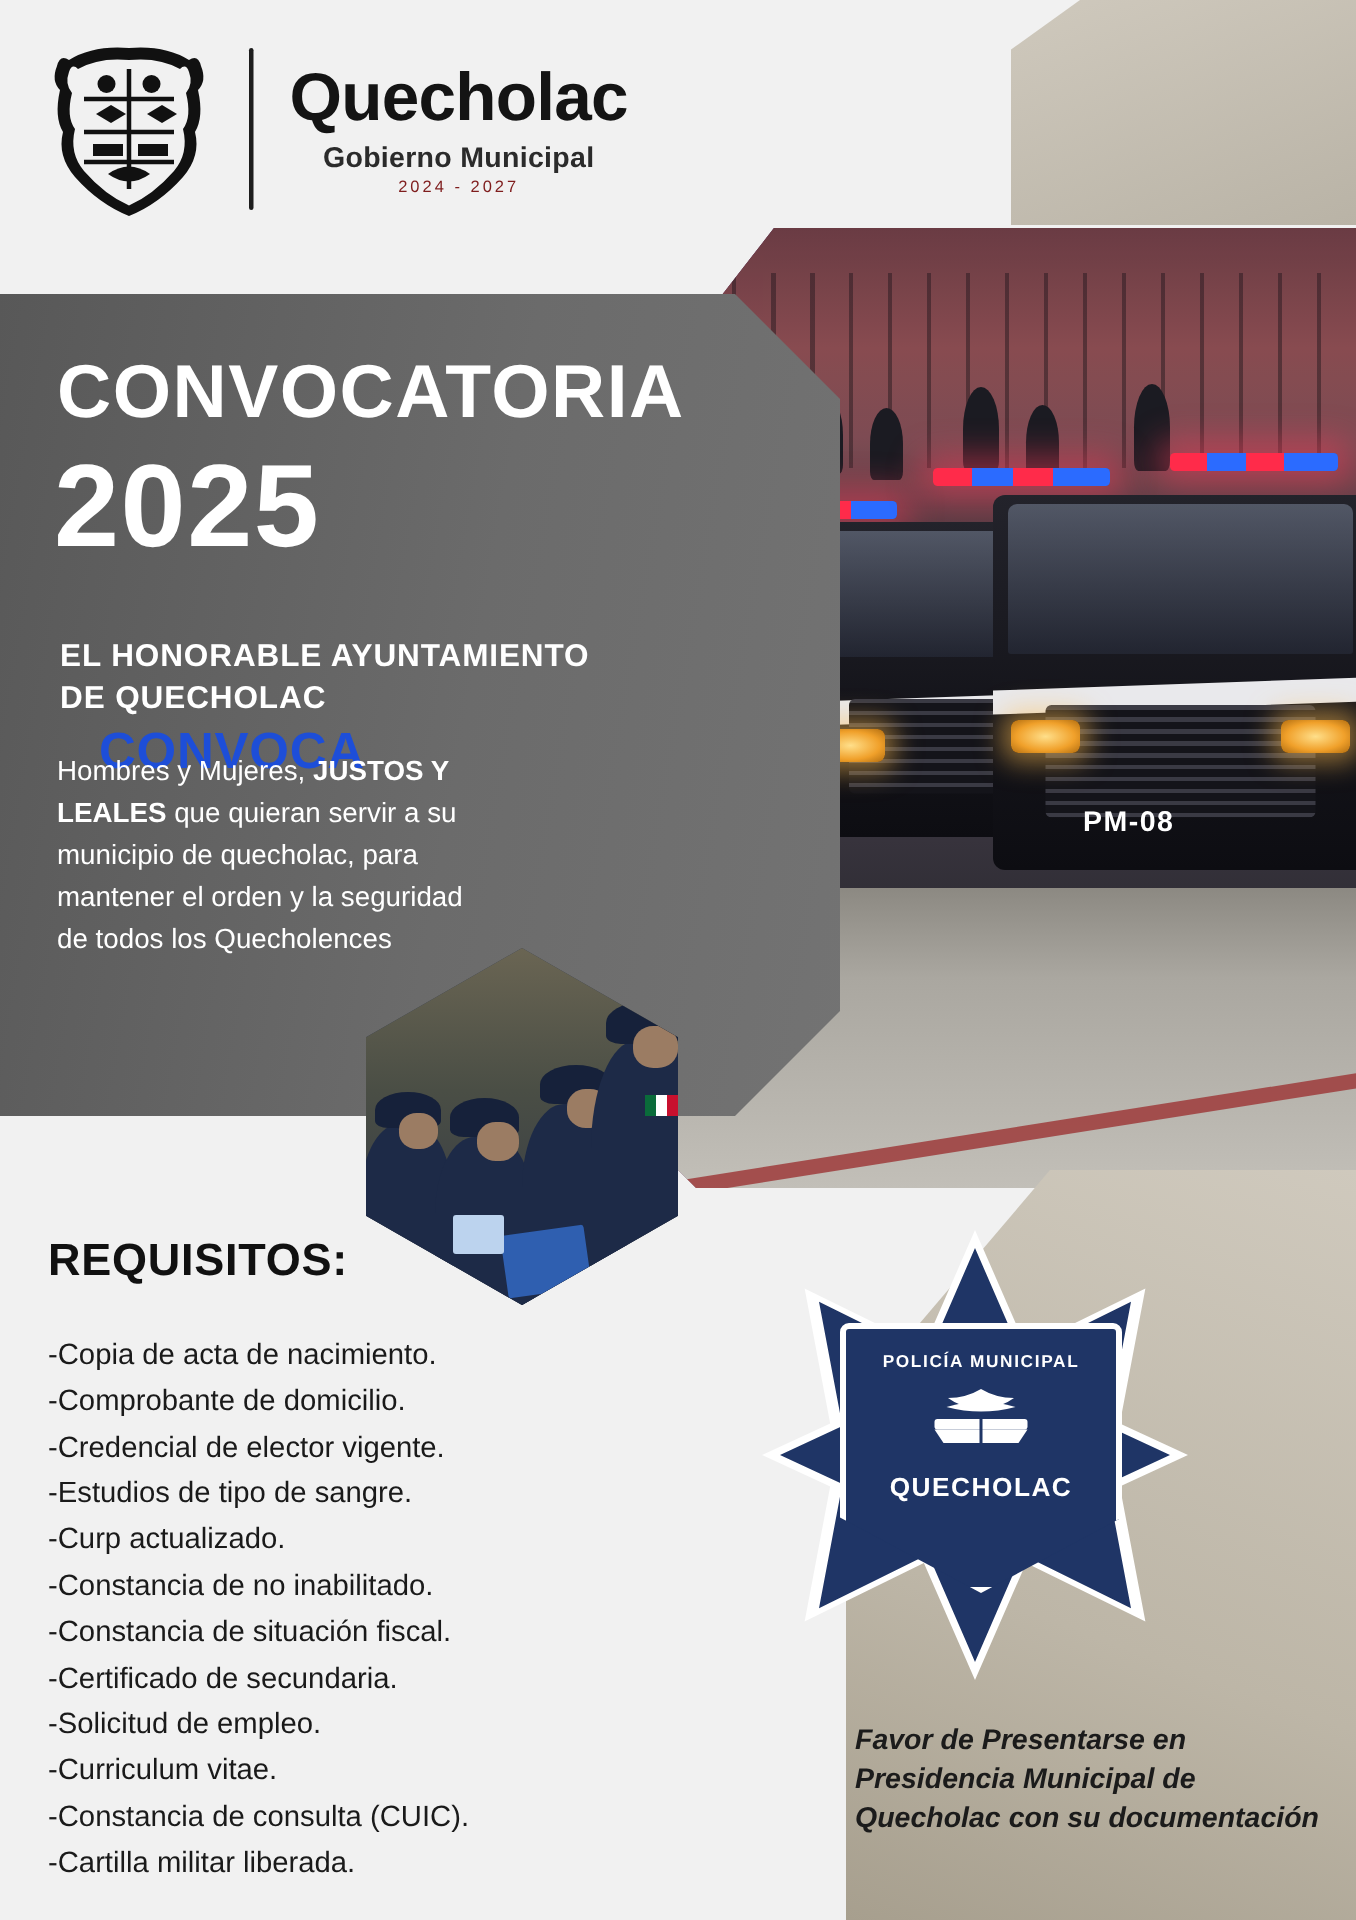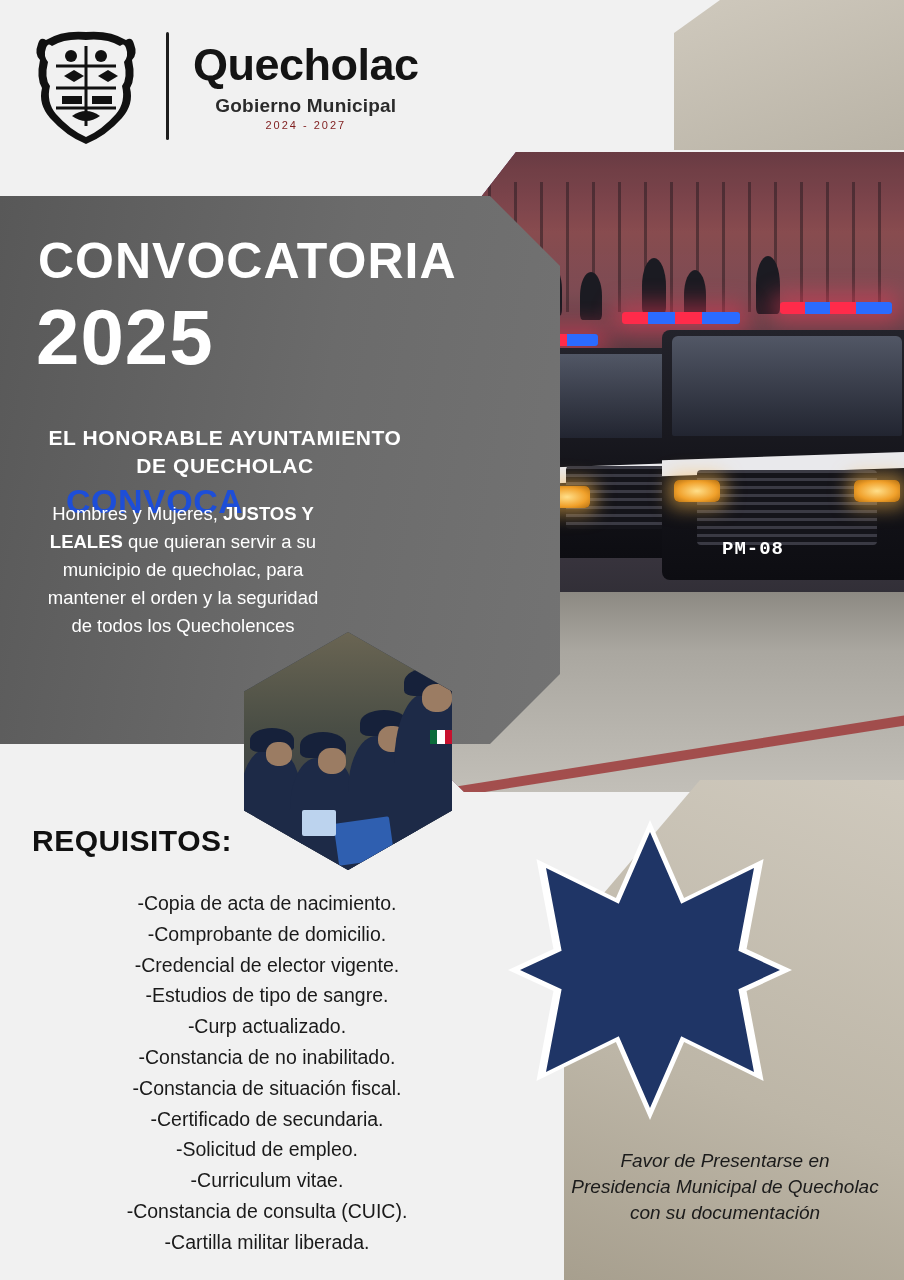--- a/index.html
+++ b/index.html
@@ -9,21 +9,20 @@
   }
   body {
     font-family: "Liberation Sans", sans-serif;
   }
   #poster {
     position: relative;
     width: 904px;
     height: 1280px;
     overflow: hidden;
     background: #f1f1f1;
-    text-align: center;
   }
 
   
   .beige-top {
     position: absolute;
     top: 0;
     right: 0;
     width: 230px;
     height: 150px;
     background: linear-gradient(160deg, #cfc9bd 0%, #b9b3a6 100%);
@@ -140,21 +139,20 @@
   
   .photo-main {
     position: absolute;
     top: 152px;
     left: 384px;
     width: 520px;
     height: 640px;
     clip-path: polygon(132px 0, 520px 0, 520px 640px, 80px 640px, 0 560px, 0 170px);
     overflow: hidden;
     background: #701a75;
-    font-family: Liberation Mono, monospace;
   }
   .pm-sky {
     position: absolute; inset: 0;
     background: linear-gradient(180deg,#5e4a55 0%, #7d5b63 18%, #8e6f72 30%, #6d5a62 45%, #3b3640 60%, #2b2a31 75%, #9b9792 76%, #b8b4ae 100%);
   }
   .pm-wall {
     position: absolute; top:0; left:0; right:0; height: 200px;
     background: linear-gradient(180deg, #6b3a42 0%, #8a4b4f 40%, #7d4a52 70%, #55363f 100%);
     opacity: .92;
   }
@@ -312,21 +310,21 @@
   }
 
   
   .closing {
     position: absolute;
     left: 570px;
     top: 1148px;
     width: 310px;
     font-size: 19px;
     font-style: italic;
-    font-weight: normal;
+    font-weight: bold;
     color: #1b1b1b;
     line-height: 1.38;
   }
 </style>
 </head>
 <body>
 
 <div id="poster">
 
   <div class="beige-top"></div>
@@ -442,17 +440,30 @@
     <li>-Curriculum vitae.</li>
     <li>-Constancia de consulta (CUIC).</li>
     <li>-Cartilla militar liberada.</li>
   </ul>
 
   <div class="beige-bottom"></div>
 
   <div class="badge-wrap">
     <div class="badge-star"></div>
     <div class="badge-star inner"></div>
+    <div class="badge-center">
+      <div class="badge-top-text">POLICÍA MUNICIPAL</div>
+      <div class="badge-emblem">
+        <svg width="86" height="44" viewBox="0 0 86 44">
+          <path d="M43 4 q-10 6 -22 6 q8 6 22 8 q14 -2 22 -8 q-12 0 -22 -6 z" fill="#ffffff"></path>
+          <path d="M20 16 q23 -7 46 0 q-23 6 -46 0 z" fill="#ffffff"></path>
+          <rect x="12" y="24" width="62" height="7" rx="2" fill="#ffffff"></rect>
+          <path d="M12 31 h62 l-6 9 h-50 z" fill="#ffffff"></path>
+          <line x1="43" y1="24" x2="43" y2="40" stroke="#1f3566" stroke-width="2"></line>
+        </svg>
+      </div>
+      <div class="badge-name">QUECHOLAC</div>
+    </div>
   </div>
 
   <div class="closing">Favor de Presentarse en Presidencia Municipal de Quecholac con su documentación</div>
 
 </div>
 
 </body></html>

